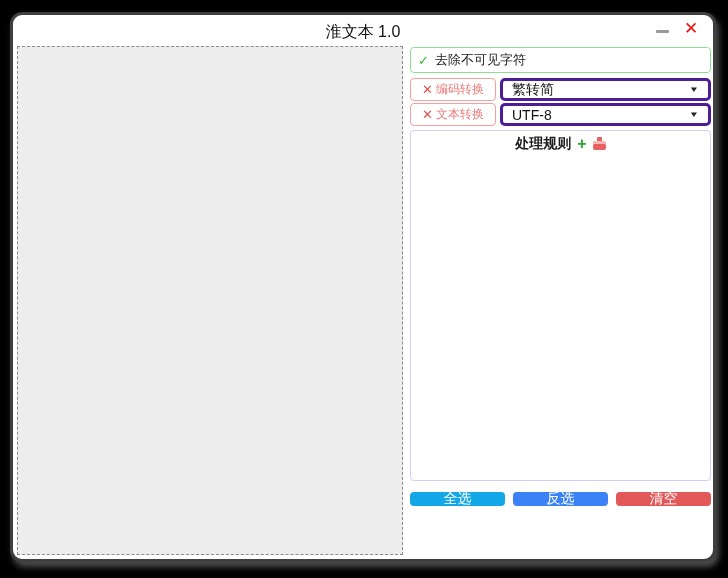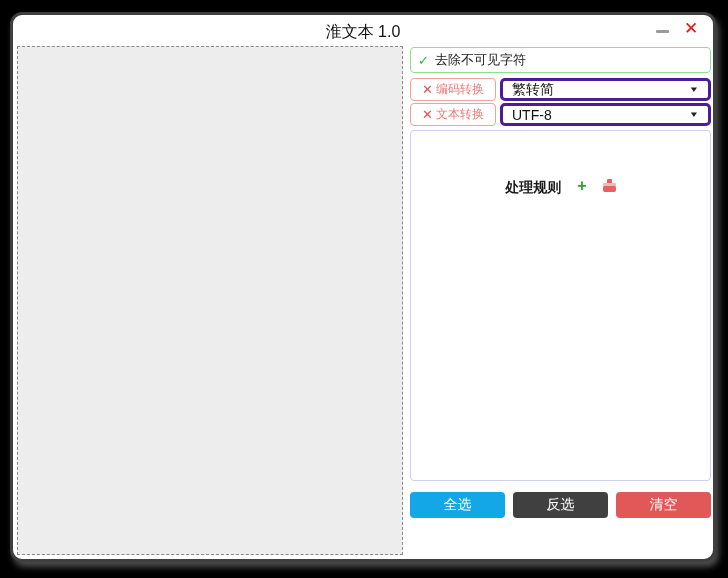--- a/index.html
+++ b/index.html
@@ -34,35 +34,35 @@
   .opt-red { width:86px; flex:none; border:1px solid #f2a0a0; border-radius:4px;
              display:flex; align-items:center; justify-content:center; gap:3px;
              font-size:12px; color:#e97b7b; background:#fff; }
   .x-glyph { color:#e05050; font-weight:bold; font-size:13px; }
   .dropdown { flex:1; border:3px solid #4c1d95; border-radius:5px; background:#fff;
               display:flex; align-items:center; justify-content:space-between;
               padding:0 10px 0 9px; font-size:14px; color:#111; }
   .dd-arrow { font-size:8px; color:#222; transform:scaleX(1.3); }
 
   .rules { margin-top:4px; height:351px; border:1px solid #cfcff2; border-radius:4px; background:#fff; }
-  .rules-header { display:flex; align-items:flex-start; justify-content:center; gap:16px;
-                  padding-top:4px; font-size:14px; font-weight:bold; color:#1a1a1a;margin-top:44px; }
+  .rules-header { display:flex; align-items:center; justify-content:center; gap:6px;
+                  padding-top:4px; font-size:14px; font-weight:bold; color:#1a1a1a; }
   .plus-glyph { color:#2ea52e; font-weight:900; font-size:16px; line-height:14px; }
   .brush-icon { position:relative; width:13px; height:14px; display:inline-block; }
   .brush-icon::before { content:""; position:absolute; left:4px; top:0; width:5px; height:5px;
                         background:#e86060; border-radius:1px; }
   .brush-icon::after { content:""; position:absolute; left:0; top:4px; width:13px; height:9px;
                        background:#e86060; border-radius:2px;
                        box-shadow:inset 0 3px 0 rgba(255,255,255,0.55); }
 
-  .btn-row { display:flex; gap:8px; margin-top:11px; height:26px; }
+  .btn-row { display:flex; gap:8px; margin-top:11px; height:14px; }
   .btn { flex:1; border:none; border-radius:4px; color:#fff; font-size:14px;
          font-family:inherit; cursor:pointer; display:flex; align-items:center; justify-content:center; }
   .btn-blue   { background:#14a7e8; }
-  .btn-orange { background:#404040;text-align:right; }
+  .btn-orange { background:#3b82f6;text-align:right; }
   .btn-red    { background:#e25757; }
 
   .start-row { display:flex; margin-top:10px; height:28px; }
   .btn-start { margin-left:auto; width:146px; flex:none; font-size:17px; border-radius:4px; }
 </style>
 </head>
 <body>
 
 <div class="stage">
   <div class="window">

